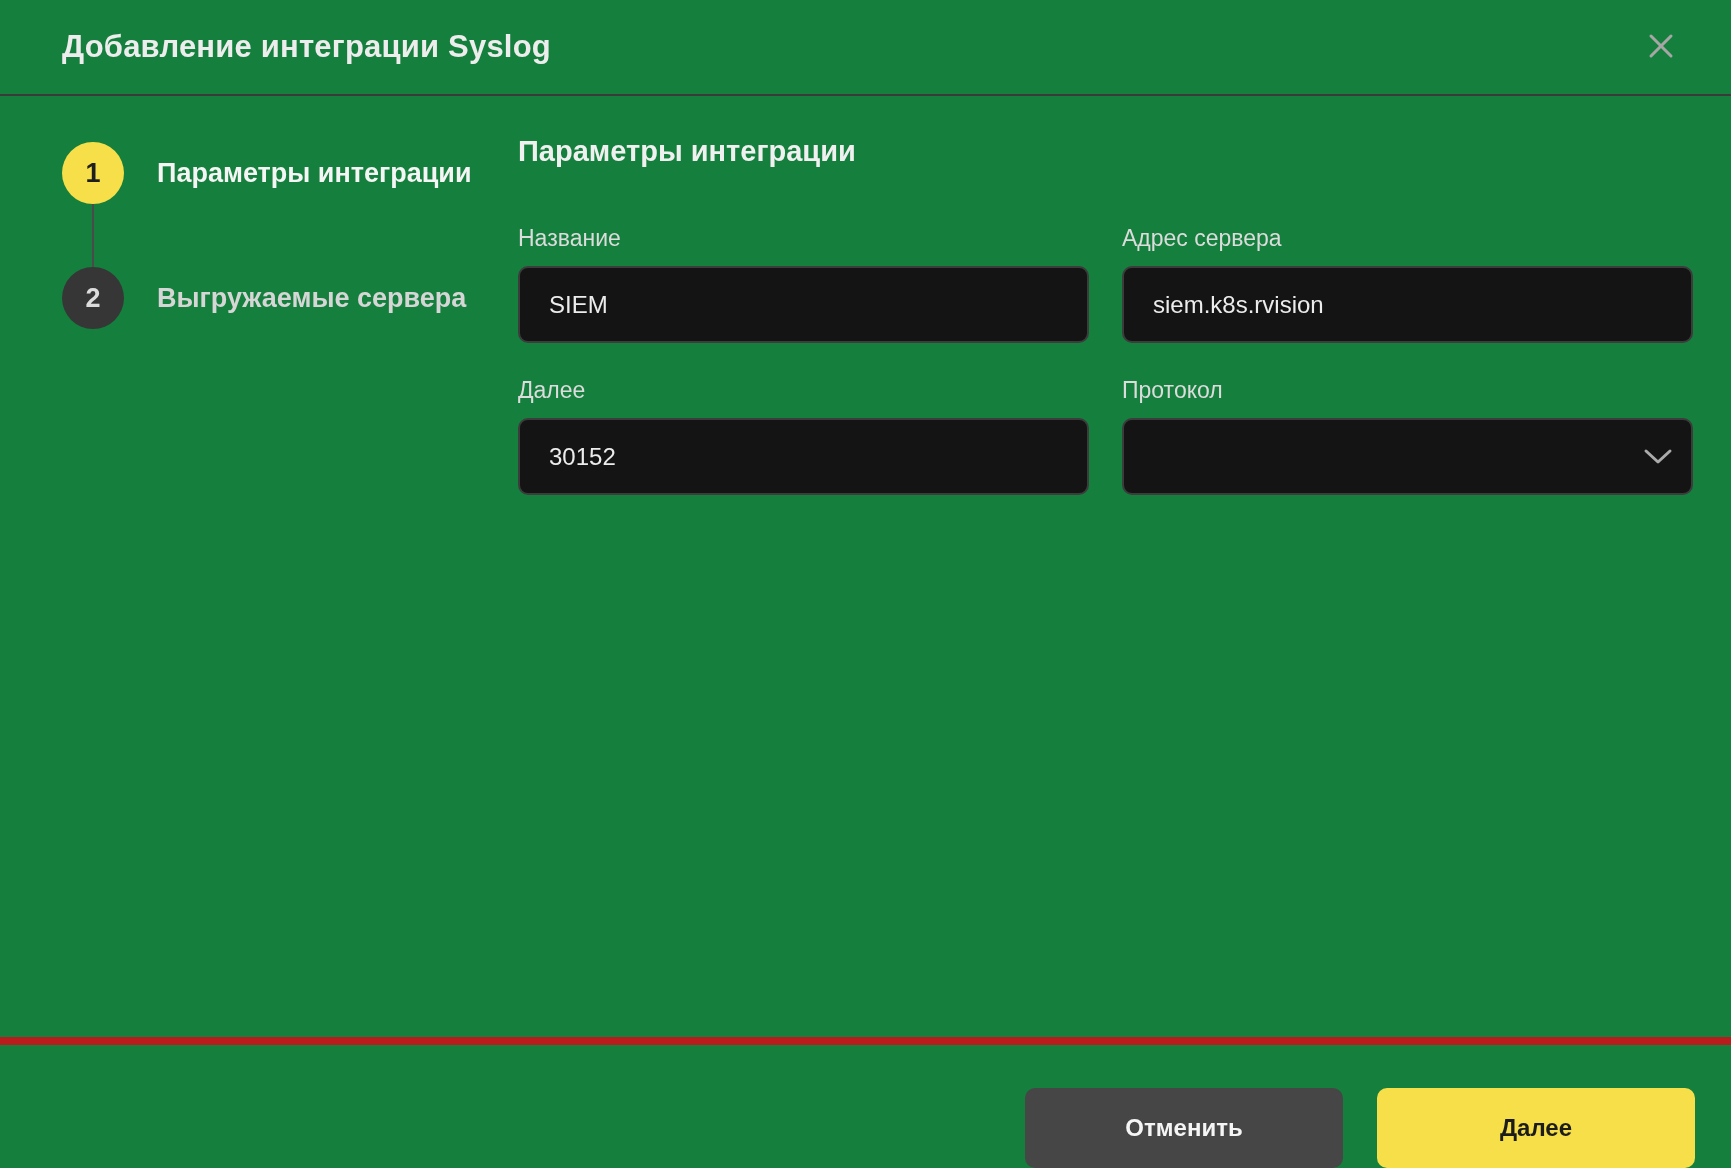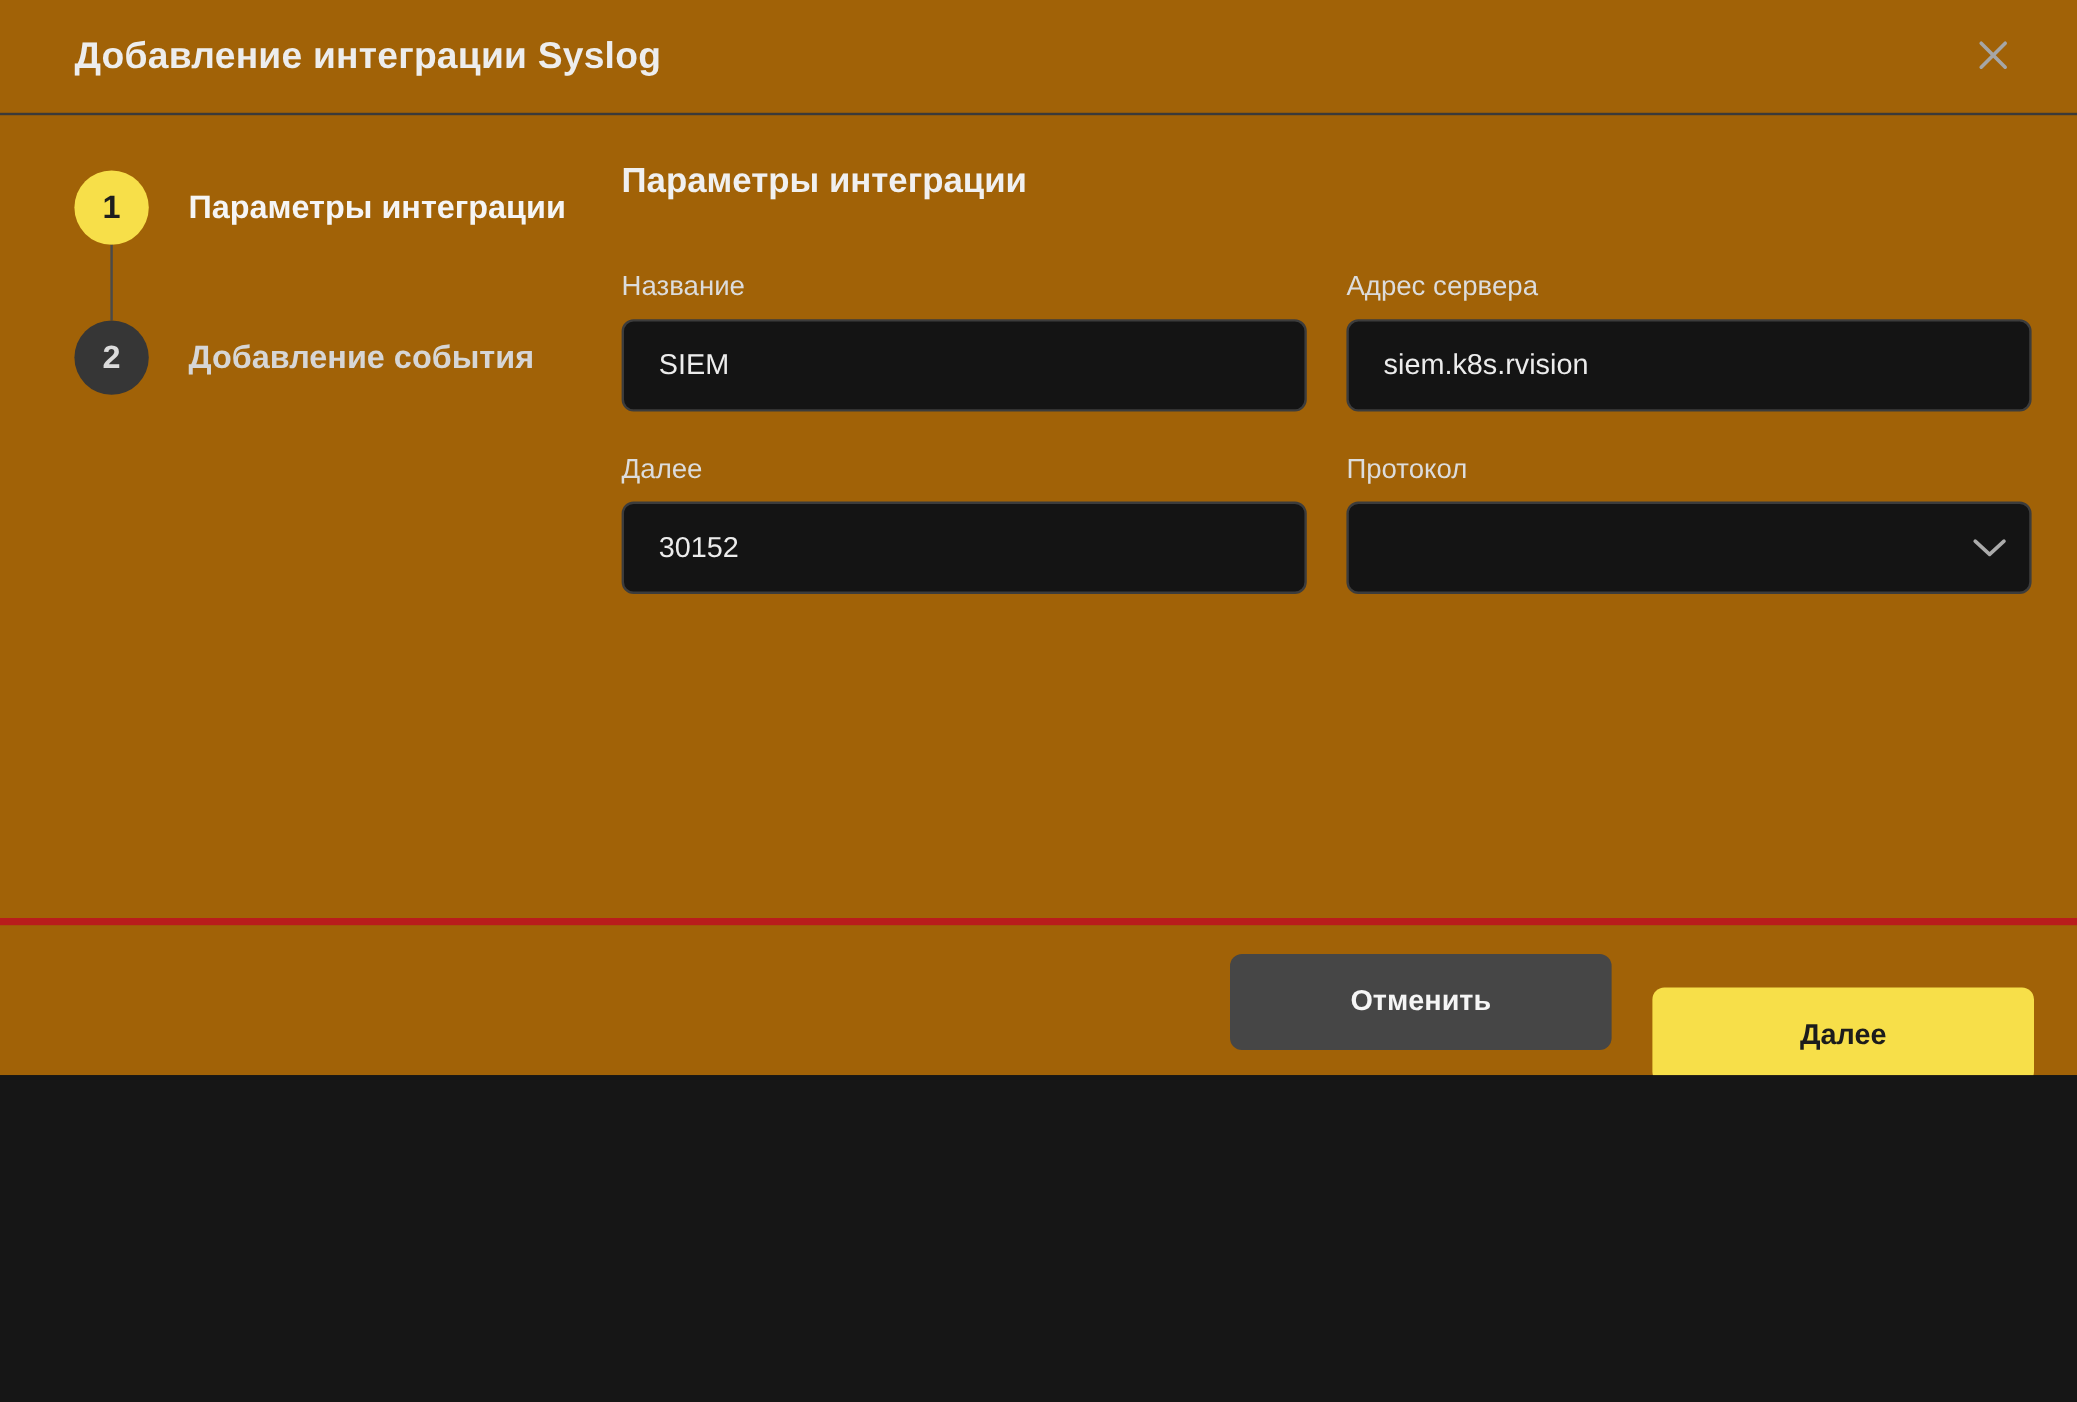--- a/index.html
+++ b/index.html
@@ -2,22 +2,22 @@
 <html><head>
 <meta charset="utf-8">
 <style>
   * { margin: 0; padding: 0; box-sizing: border-box; }
   html, body { background: #161616; }
   body { font-family: "Liberation Sans", "DejaVu Sans", sans-serif; }
 
   .dialog {
     position: relative;
     width: 1731px;
-    height: 896px;
-    background: #a16207;
+    height: 1168px;
+    background: #15803d;
     overflow: hidden;
     color: #ECECEC;
   }
 
   
   .dialog-header {
     position: absolute;
     top: 0; left: 0; right: 0;
     height: 96px;
     border-bottom: 2px solid #3A3A3A;
@@ -144,24 +144,24 @@
     transform: translateY(-50%);
     width: 30px; height: 18px;
     display: flex; align-items: center; justify-content: center;
   }
 
   
   .dialog-footer {
     position: absolute;
     left: 0; right: 0; bottom: 0;
     height: 131px;
-    border-top: 6px solid #b91c1c;
+    border-top: 8px solid #b91c1c;
     display: flex;
     justify-content: flex-end;
-    align-items: flex-start;
+    align-items: flex-end;
     padding: 24px 36px 0 0;
   }
   .btn {
     height: 80px;
     width: 318px;
     border: none;
     border-radius: 10px;
     font-family: "Liberation Sans", "DejaVu Sans", sans-serif;
     font-size: 24px;
     font-weight: 700;
@@ -199,21 +199,21 @@
   <div class="dialog-body">
 
     <div class="stepper">
       <div class="step-item step-1">
         <div class="step-circle">1</div>
         <div class="step-label">Параметры интеграции</div>
       </div>
       <div class="step-connector"></div>
       <div class="step-item step-2">
         <div class="step-circle">2</div>
-        <div class="step-label">Добавление события</div>
+        <div class="step-label">Выгружаемые сервера</div>
       </div>
     </div>
 
     <div class="form-area">
       <div class="form-heading">Параметры интеграции</div>
 
       <div class="form-grid">
 
         <div class="field">
           <span class="field-label">Название</span>

